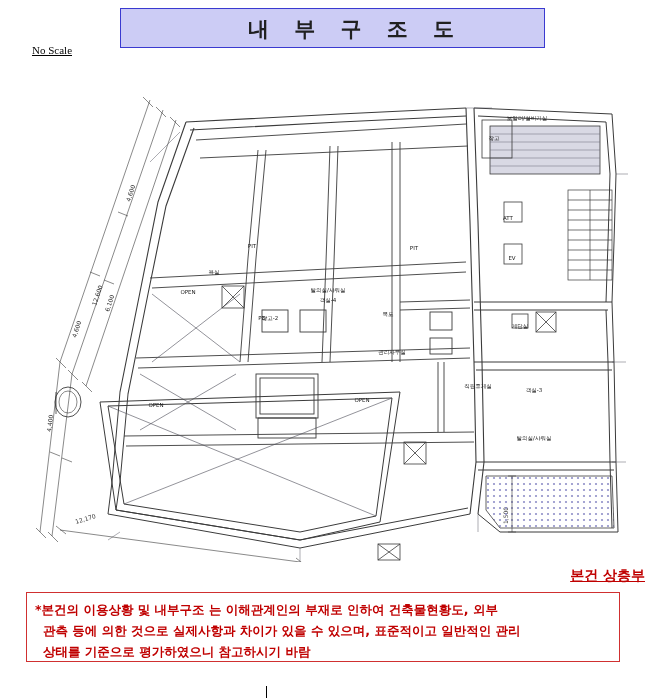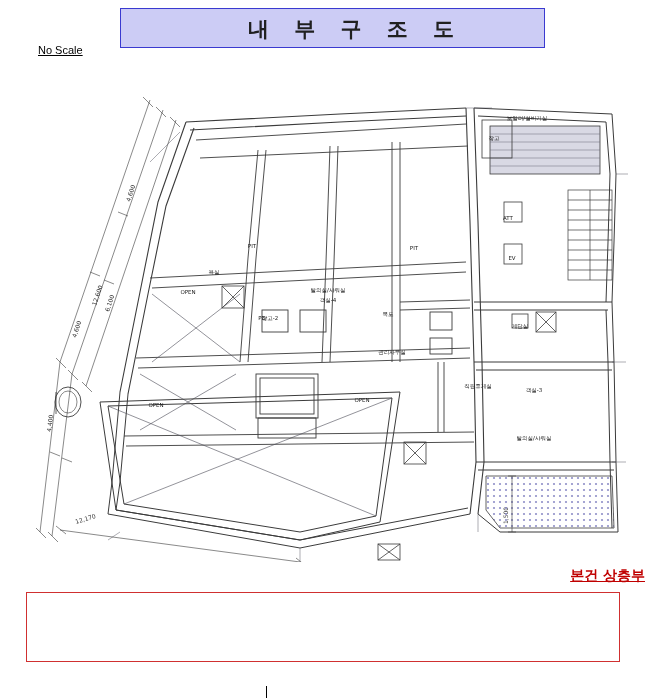--- a/index.html
+++ b/index.html
@@ -38,26 +38,26 @@
     font-weight: bold;
     letter-spacing: 9px;
     color: #202020;
     font-family: "DejaVu Sans", sans-serif;
     padding-left: 23px;
   }
 
   
   .no-scale {
     position: absolute;
-    left: 38px;
+    left: 32px;
     top: 44px;
     font-size: 11px;
     color: #000;
     text-decoration: underline;
-    font-family: Liberation Sans, sans-serif;
+    font-family: Liberation Serif, serif;
   }
 
   
   .drawing {
     position: absolute;
     left: 0;
     top: 62px;
     width: 645px;
     height: 500px;
   }
@@ -362,15 +362,18 @@
     <text x="534" y="378" text-anchor="middle">탈의실/샤워실</text>
     <text x="512" y="198" text-anchor="middle">EV</text>
     <text x="520" y="266" text-anchor="middle">계단실</text>
   </g>
 </svg>
 </div>
 
 <div class="mid-caption">본건 상층부</div>
 
 <div class="note-box">
+  <div class="note-line l1">*본건의 이용상황 및 내부구조 는 이해관계인의 부재로 인하여 건축물현황도, 외부</div>
+  <div class="note-line l2">관측 등에 의한 것으로 실제사항과 차이가 있을 수 있으며, 표준적이고 일반적인 관리</div>
+  <div class="note-line l3">상태를 기준으로 평가하였으니 참고하시기 바람</div>
 </div>
 
 <div class="bottom-tick"></div>
 
 </body></html>

